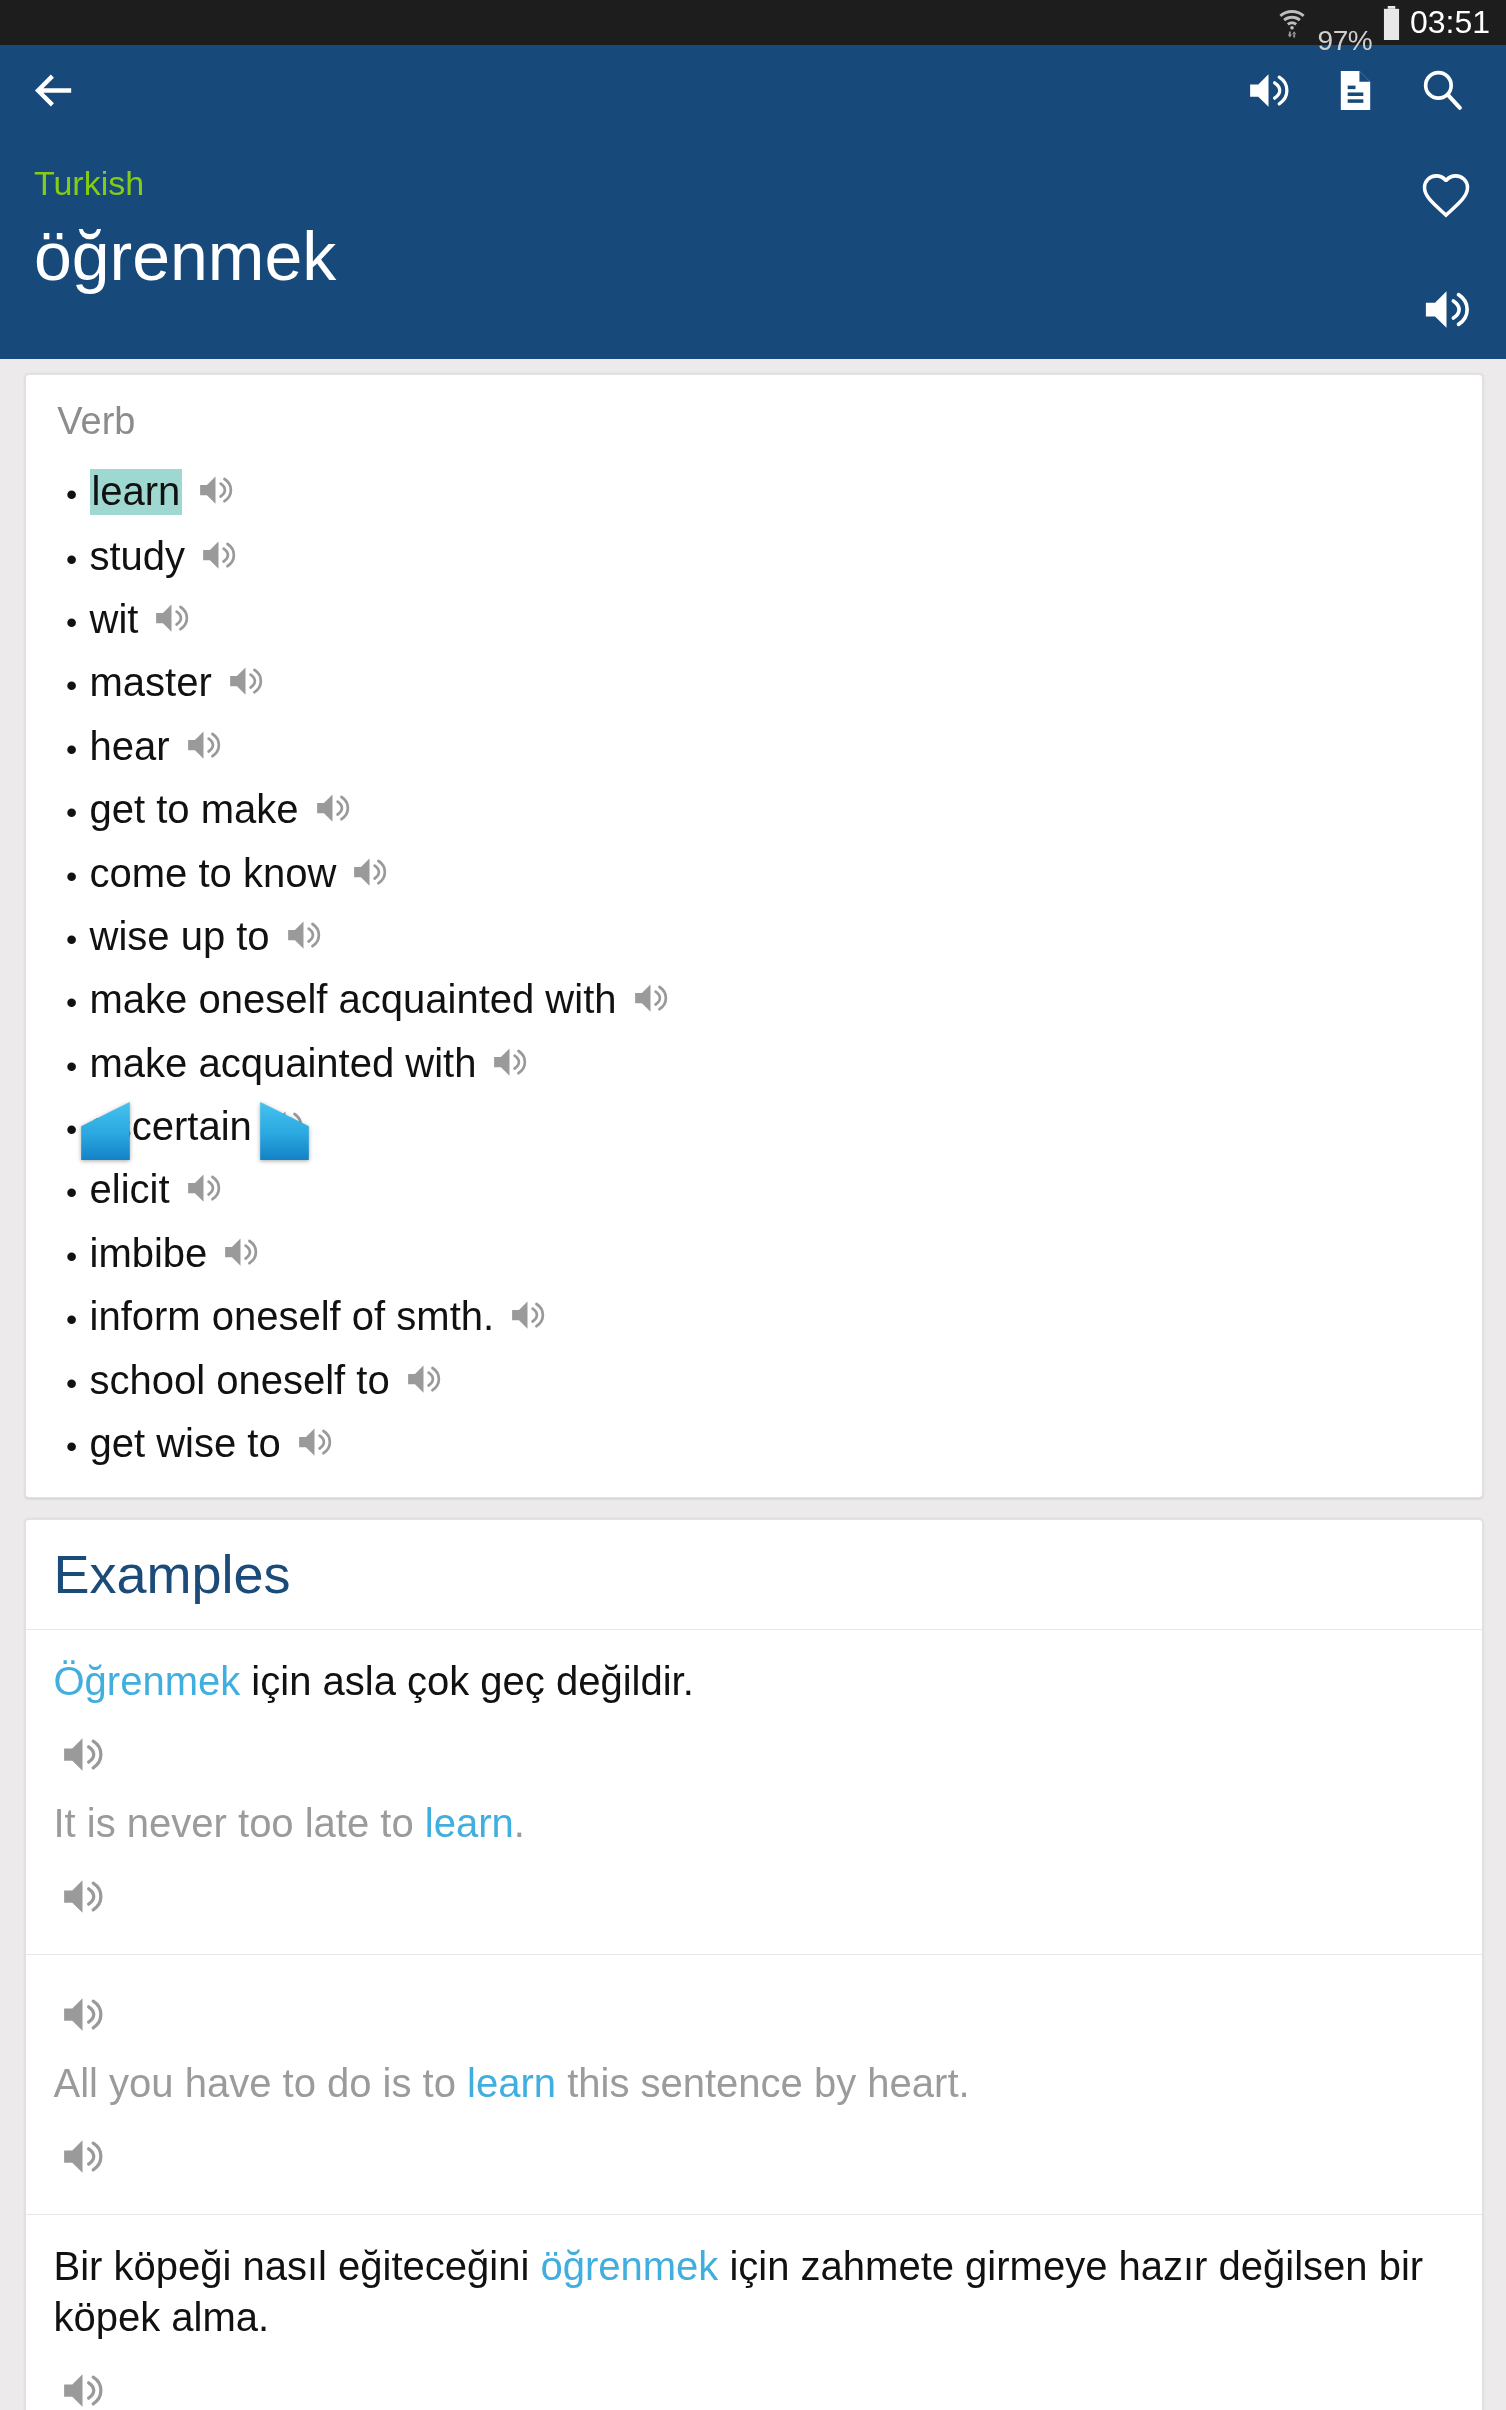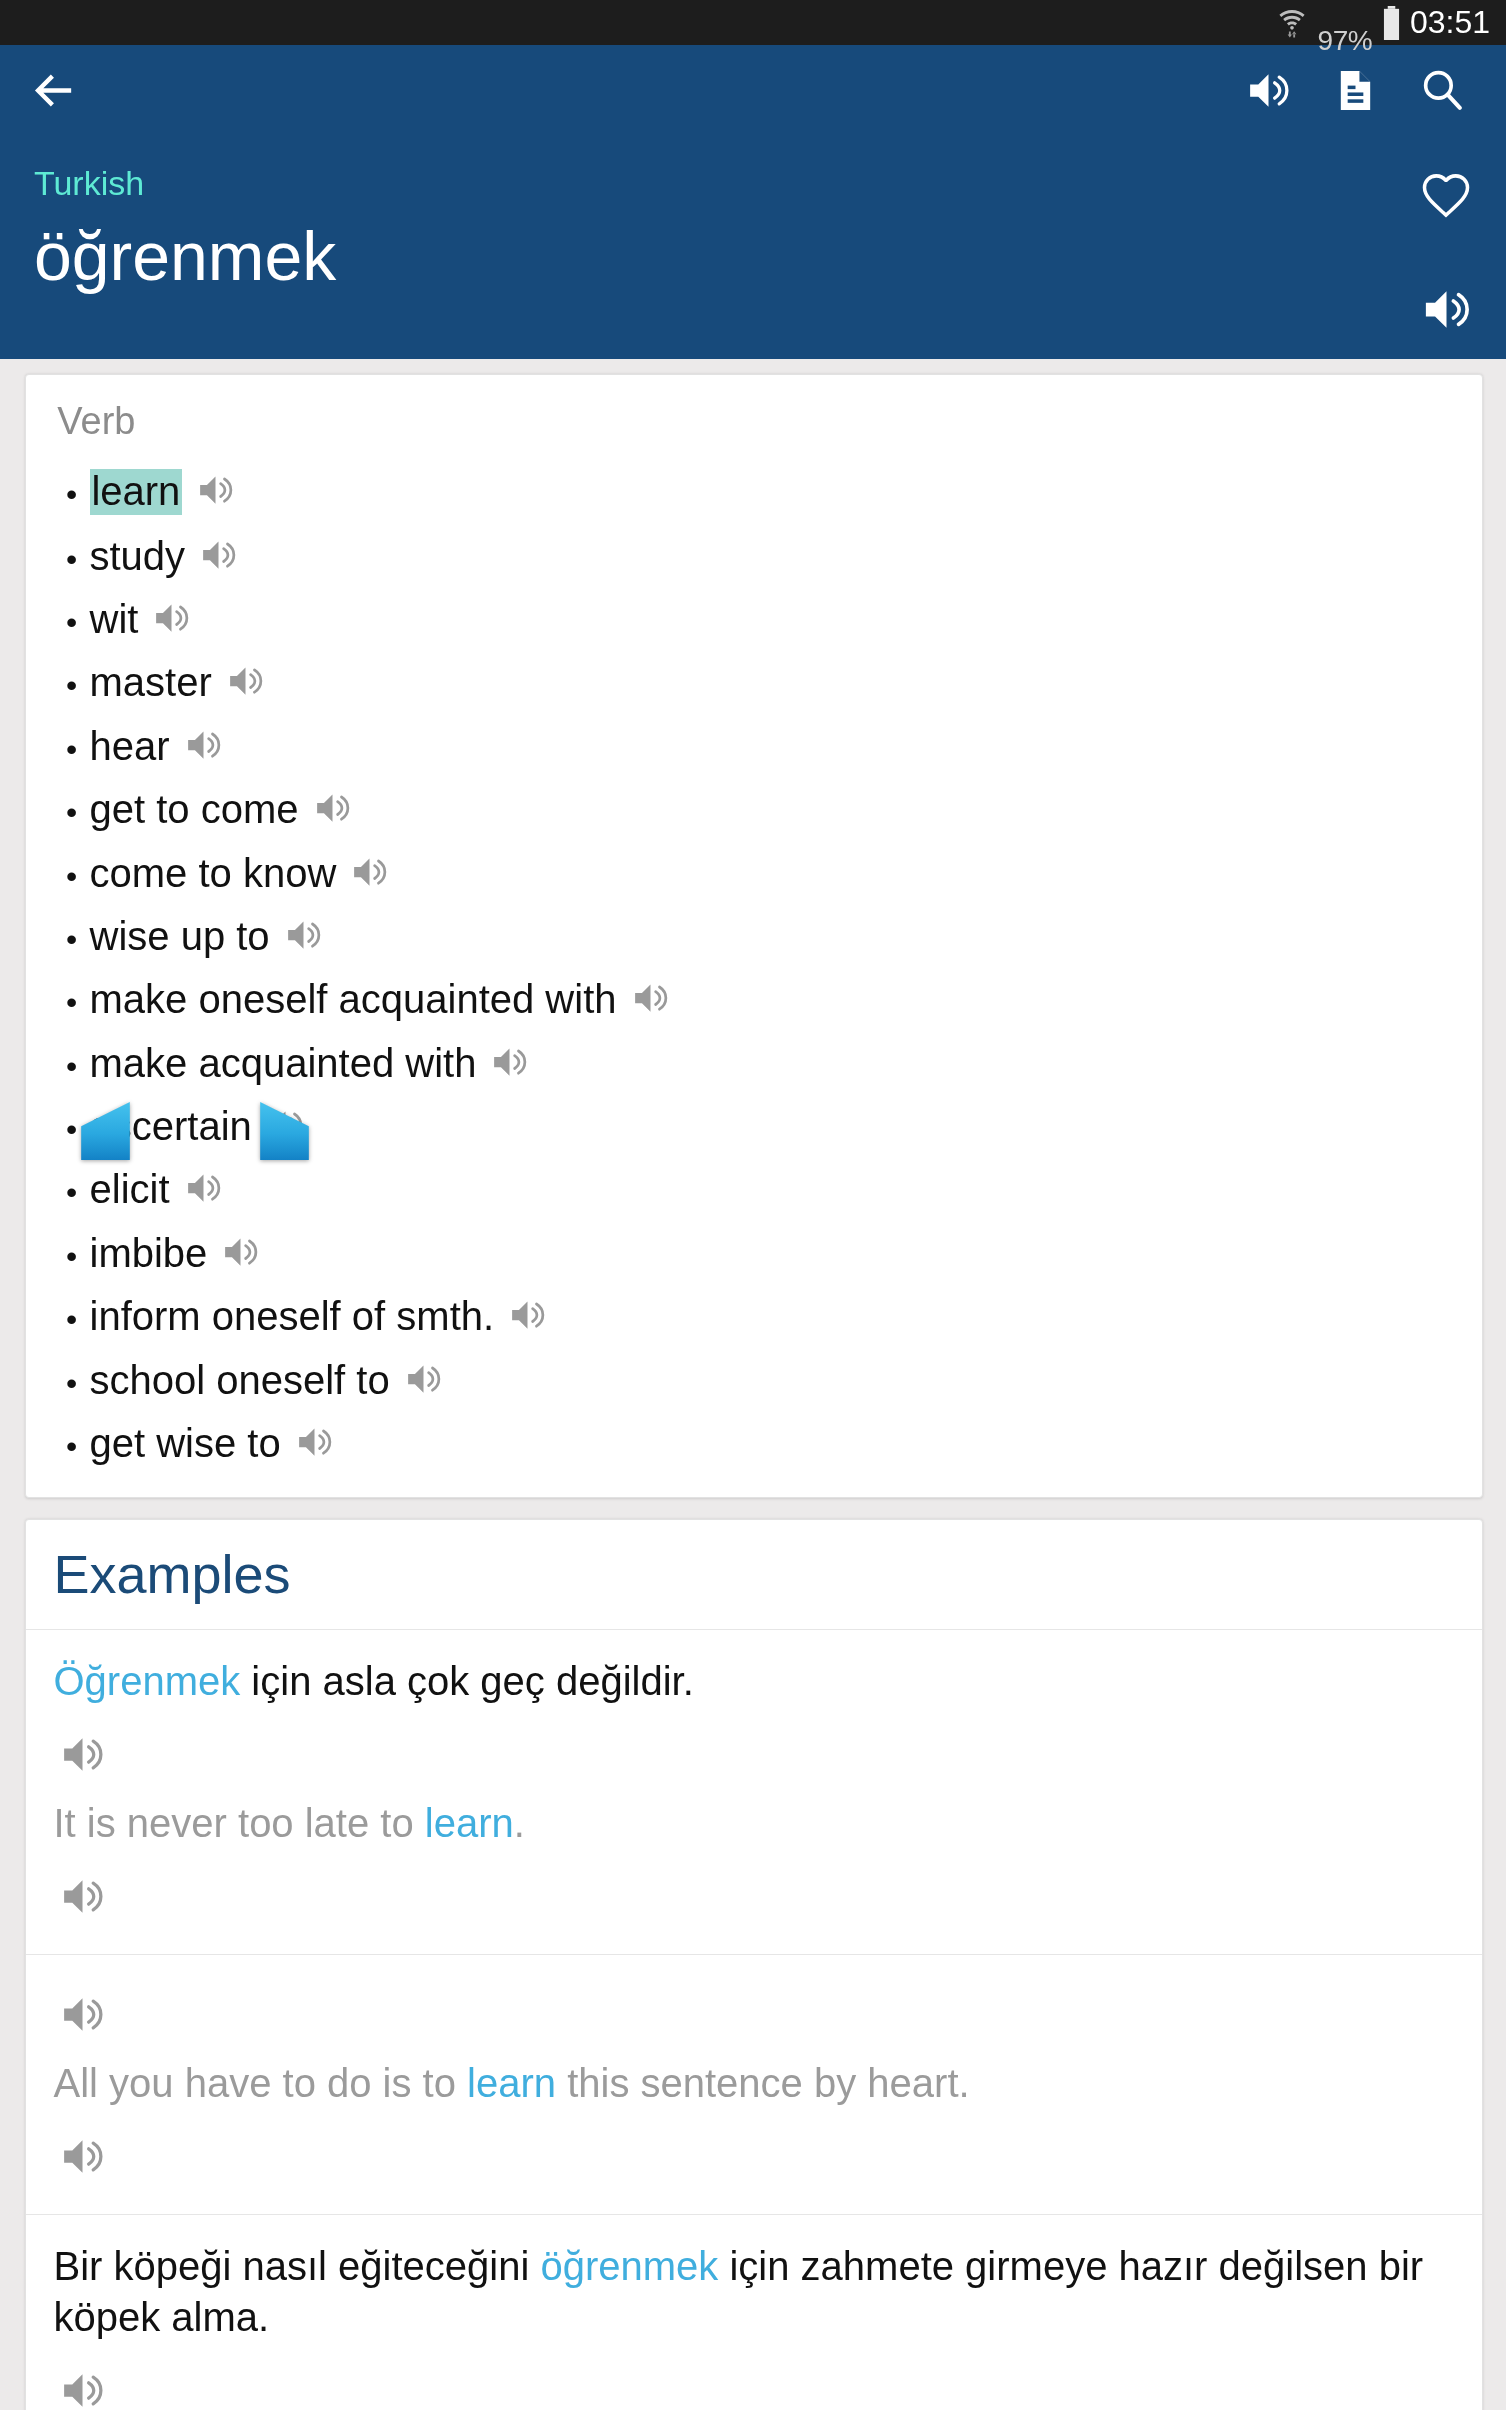--- a/index.html
+++ b/index.html
@@ -51,21 +51,21 @@
   .appbar-icon { width: 53px; height: 53px; display: flex; align-items: center; justify-content: center; }
 
   
   .word-header {
     background: #174a7b;
     padding: 28px 32px 40px 32px;
     position: relative;
     min-height: 224px;
   }
   .lang-label {
-    color: #5eead4;
+    color: #84cc16;
     font-size: 34px;
     line-height: 1.2;
     padding-left: 1.9px;
   }
   .headword {
     color: #ffffff;
     font-size: 68px;
     line-height: 1.15;
     margin-top: 13px;
     padding-left: 1.9px;
@@ -321,21 +321,21 @@
           <span class="spk-inline">
             <svg viewBox="0 0 48 48" width="41" height="41">
               <path d="M6 18v12h8l10 10V8L14 18H6z" fill="#9a9a9a"></path>
               <path d="M30 16.5c3 2 5 4.4 5 7.5s-2 5.5-5 7.5" stroke="#9a9a9a" stroke-width="3.2" fill="none" stroke-linecap="round"></path>
               <path d="M34.5 11c4.6 2.9 7.5 7.4 7.5 13s-2.9 10.1-7.5 13" stroke="#9a9a9a" stroke-width="3.2" fill="none" stroke-linecap="round"></path>
             </svg>
           </span>
         </li>
         <li class="trans-item">
           <span class="bullet">•</span>
-          <span class="trans-text">get to come</span>
+          <span class="trans-text">get to make</span>
           <span class="spk-inline">
             <svg viewBox="0 0 48 48" width="41" height="41">
               <path d="M6 18v12h8l10 10V8L14 18H6z" fill="#9a9a9a"></path>
               <path d="M30 16.5c3 2 5 4.4 5 7.5s-2 5.5-5 7.5" stroke="#9a9a9a" stroke-width="3.2" fill="none" stroke-linecap="round"></path>
               <path d="M34.5 11c4.6 2.9 7.5 7.4 7.5 13s-2.9 10.1-7.5 13" stroke="#9a9a9a" stroke-width="3.2" fill="none" stroke-linecap="round"></path>
             </svg>
           </span>
         </li>
         <li class="trans-item">
           <span class="bullet">•</span>

